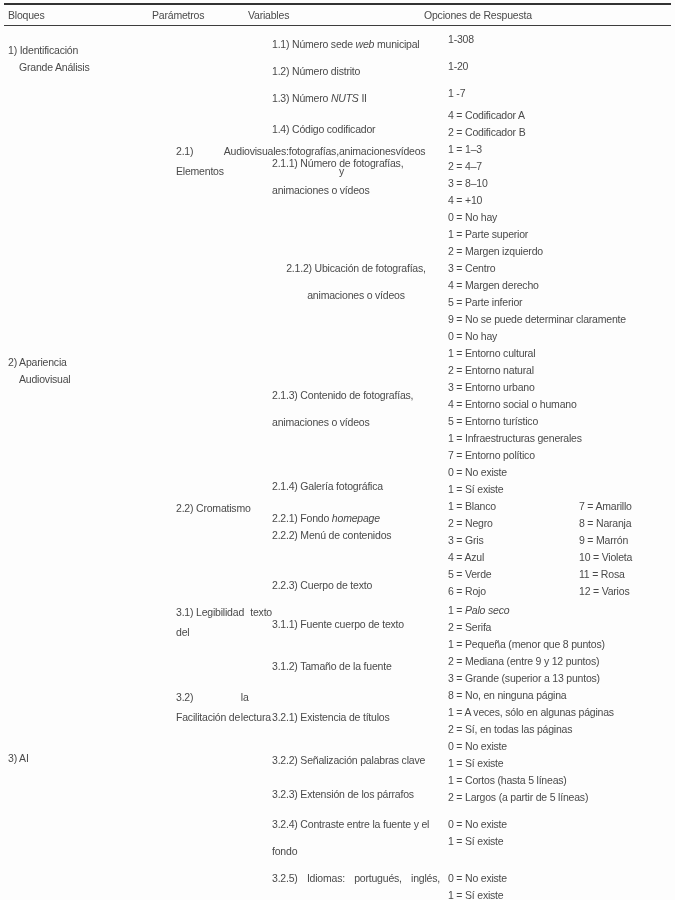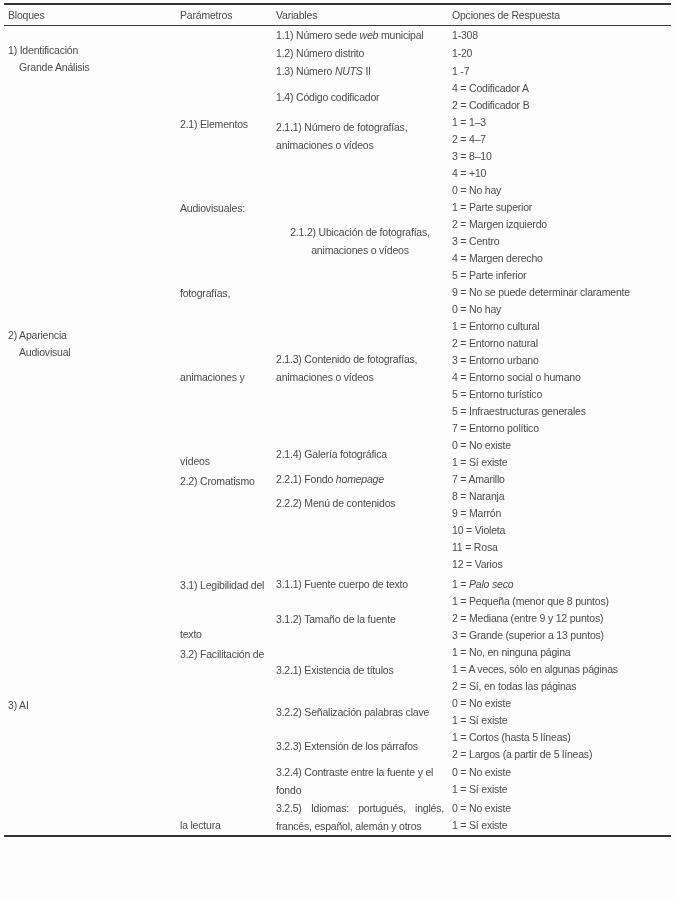--- a/index.html
+++ b/index.html
@@ -8,44 +8,44 @@
   .page {
     position: relative; width: 675px; height: 900px; background: #fdfdfd;
     font-size: 10.5px; letter-spacing: -0.2px; color: #4a4a4a; padding-top: 3px;
     overflow: hidden;
   }
   .rule { margin: 0 4px; background: #333; }
   .rule-top { height: 2px; }
   .rule-head { height: 1px; background: #3d3d3d; }
   .rule-bottom { height: 2px; }
   .thead { display: flex; height: 20px; align-items: center; }
-  .c-bloq { width: 180px; padding-left: 8px; flex-shrink: 0; }
+  .c-bloq { width: 152px; padding-left: 8px; flex-shrink: 0; }
   .c-par  { width: 96px;  flex-shrink: 0; }
   .c-var  { width: 176px; flex-shrink: 0; padding-right: 8px; }
   .c-opt  { flex: 1; }
   .block { display: flex; }
   .block .c-bloq { display: flex; flex-direction: column; justify-content: center; line-height: 17px; }
   .block-1 .c-bloq { justify-content: flex-start; padding-top: 16px; }
   .block-3 { margin-top: 2px; }
   .bl-indent { padding-left: 11px; }
   .bparams { flex: 1; display: flex; flex-direction: column; }
   .prow { display: flex; }
-  .prow .c-par { display: flex; flex-direction: column; justify-content: space-between; line-height: 20px; }
+  .prow .c-par { display: flex; flex-direction: row; justify-content: space-between; line-height: 20px; margin-left: 24px; }
   .pvars { flex: 1; display: flex; flex-direction: column; }
   .vrow { display: flex; align-items: center; }
   .vrow.vt { align-items: flex-start; }
-  .vline { line-height: 18px; }
+  .vline { line-height: 18px; margin-top: 9px; }
   .vline.just1 { text-align: justify; text-align-last: justify; }
   .opts { flex: 1; }
   .oline { height: 17px; line-height: 17px; white-space: nowrap; }
   em { font-style: italic; }
   .crom .c-var { display: block; }
   .crom-label { height: 17px; line-height: 17px; white-space: nowrap; }
-  .crom-l1 { margin-top: 0; }
-  .crom-l2 { margin-top: 7px; }
+  .crom-l1 { margin-top: 12px; }
+  .crom-l2 { }
   .crom-l3 { margin-top: 33px; }
   .crom-opts { flex: 1; display: flex; }
   .crom-col1 { width: 131px; flex-shrink: 0; }
   .crom-col2 { flex: 1; }
 </style>
 </head>
 <body>
 
 <div class="page">
   <div class="rule rule-top"></div>
@@ -152,21 +152,21 @@
                 <div class="c-var" style="padding-top: 32px;">
                   <div class="vline">2.1.3) Contenido de fotografías,</div>
                   <div class="vline">animaciones o vídeos</div>
                 </div>
                 <div class="opts">
                   <div class="oline">1 = Entorno cultural</div>
                   <div class="oline">2 = Entorno natural</div>
                   <div class="oline">3 = Entorno urbano</div>
                   <div class="oline">4 = Entorno social o humano</div>
                   <div class="oline">5 = Entorno turístico</div>
-                  <div class="oline">5 = Infraestructuras generales</div>
+                  <div class="oline">1 = Infraestructuras generales</div>
                   <div class="oline">7 = Entorno político</div>
                 </div>
               </div>
               <div class="vrow">
                 <div class="c-var">
                   <div class="vline">2.1.4) Galería fotográfica</div>
                 </div>
                 <div class="opts">
                   <div class="oline">0 = No existe</div>
                   <div class="oline">1 = Sí existe</div>
@@ -174,22 +174,31 @@
               </div>
             </div>
           </div>
           <div class="prow crom">
             <div class="c-par">
               <div class="p-line">2.2) Cromatismo</div>
             </div>
             <div class="c-var">
               <div class="crom-label crom-l1"><span>2.2.1) Fondo </span><em>homepage</em></div>
               <div class="crom-label crom-l2">2.2.2) Menú de contenidos</div>
+              <div class="crom-label crom-l3">2.2.3) Cuerpo de texto</div>
             </div>
             <div class="crom-opts">
+              <div class="crom-col1">
+                <div class="oline">1 = Blanco</div>
+                <div class="oline">2 = Negro</div>
+                <div class="oline">3 = Gris</div>
+                <div class="oline">4 = Azul</div>
+                <div class="oline">5 = Verde</div>
+                <div class="oline">6 = Rojo</div>
+              </div>
               <div class="crom-col2">
                 <div class="oline">7 = Amarillo</div>
                 <div class="oline">8 = Naranja</div>
                 <div class="oline">9 = Marrón</div>
                 <div class="oline">10 = Violeta</div>
                 <div class="oline">11 = Rosa</div>
                 <div class="oline">12 = Varios</div>
               </div>
             </div>
           </div>
@@ -205,20 +214,21 @@
               <div class="p-line">3.1) Legibilidad del</div>
               <div class="p-line">texto</div>
             </div>
             <div class="pvars">
               <div class="vrow">
                 <div class="c-var">
                   <div class="vline">3.1.1) Fuente cuerpo de texto</div>
                 </div>
                 <div class="opts">
                   <div class="oline"><span>1 = </span><em>Palo seco</em></div>
+                  <div class="oline">2 = Serifa</div>
                 </div>
               </div>
               <div class="vrow">
                 <div class="c-var">
                   <div class="vline">3.1.2) Tamaño de la fuente</div>
                 </div>
                 <div class="opts">
                   <div class="oline">1 = Pequeña (menor que 8 puntos)</div>
                   <div class="oline">2 = Mediana (entre 9 y 12 puntos)</div>
                   <div class="oline">3 = Grande (superior a 13 puntos)</div>
@@ -230,21 +240,21 @@
             <div class="c-par">
               <div class="p-line">3.2) Facilitación de</div>
               <div class="p-line">la lectura</div>
             </div>
             <div class="pvars">
               <div class="vrow">
                 <div class="c-var">
                   <div class="vline">3.2.1) Existencia de títulos</div>
                 </div>
                 <div class="opts">
-                  <div class="oline">1 = No, en ninguna página</div>
+                  <div class="oline">8 = No, en ninguna página</div>
                   <div class="oline">1 = A veces, sólo en algunas páginas</div>
                   <div class="oline">2 = Sí, en todas las páginas</div>
                 </div>
               </div>
               <div class="vrow">
                 <div class="c-var">
                   <div class="vline">3.2.2) Señalización palabras clave</div>
                 </div>
                 <div class="opts">
                   <div class="oline">0 = No existe</div>

